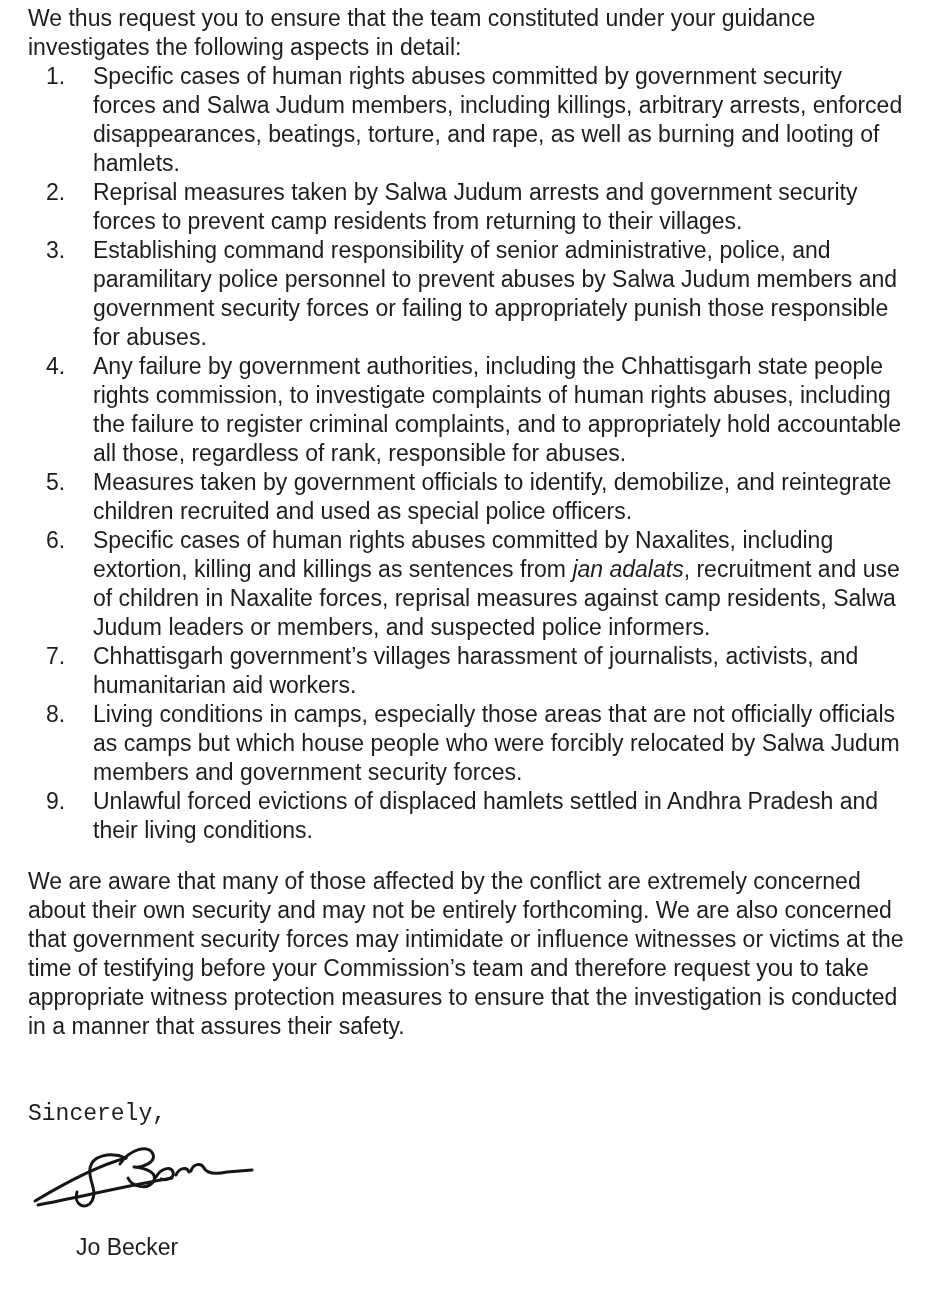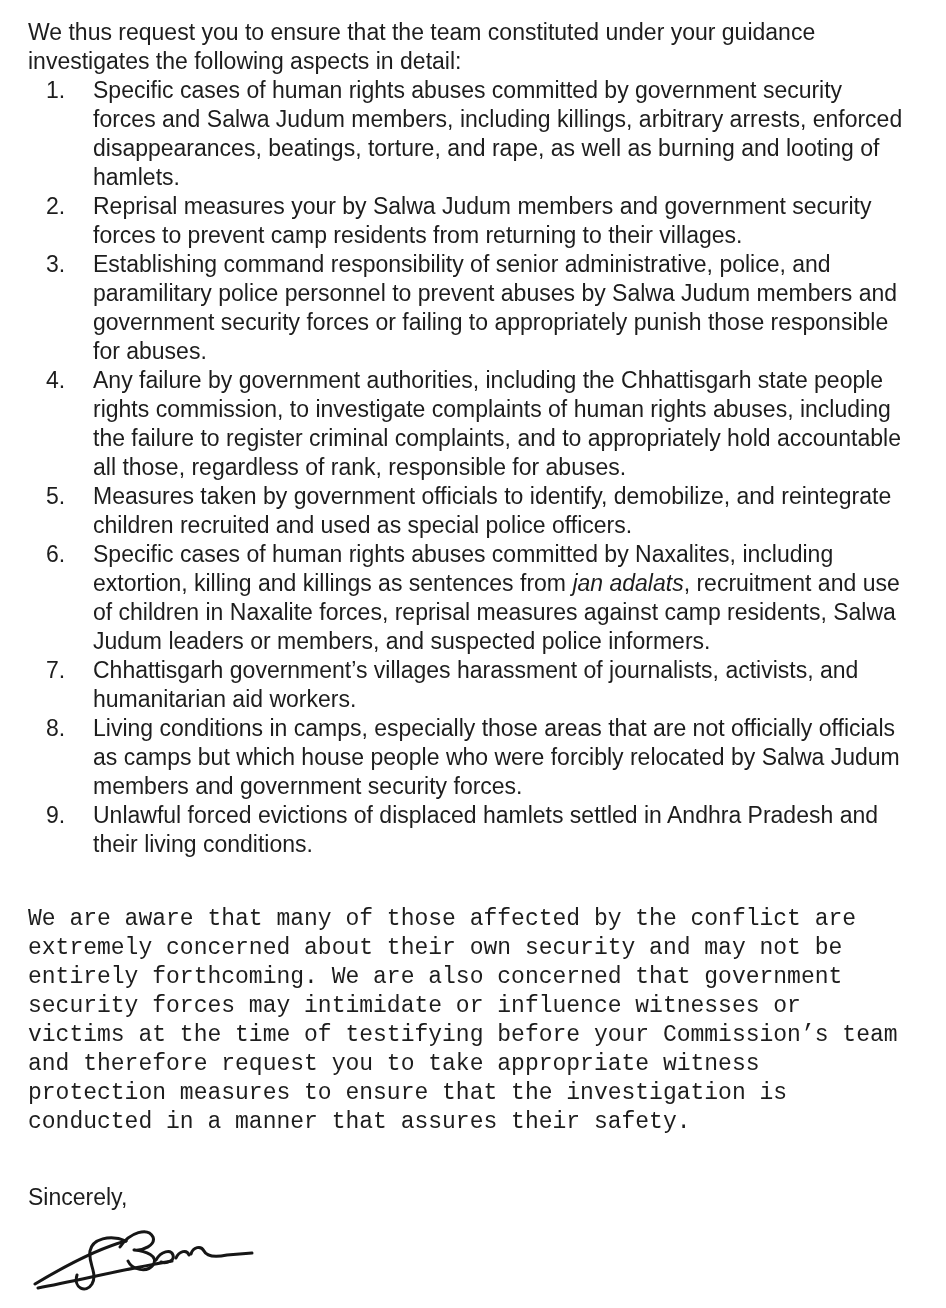--- a/index.html
+++ b/index.html
@@ -8,51 +8,51 @@
     width: 946px;
     height: 1308px;
     overflow: hidden;
     font-family: "Liberation Sans", "DejaVu Sans", sans-serif;
     font-size: 23px;
     line-height: 29px;
     color: #1d1d1d;
     padding: 4px 40px 0 28px;
     -webkit-font-smoothing: antialiased;
   }
-  .para { max-width: 884px; margin-top: 14px; }
+  .para { max-width: 884px; }
   .list { margin-left: 18px; }
   .li { display: flex; align-items: flex-start; }
   .num {
     flex: 0 0 47px;
     width: 47px;
   }
   .li-text { flex: 1; max-width: 820px; }
-  .closing { margin-top: 46px; font-family: Liberation Mono, monospace; }
-  .valediction { margin-top: 46px; }
+  .closing { margin-top: 22px; }
+  .valediction { margin-top: 59px; font-family: Liberation Mono, monospace; }
   .signature-wrap { margin-top: 6px; margin-left: 2px; height: 82px; }
   .name-block { margin-top: 16px; margin-left: 48px; }
   i { font-style: italic; }
 </style>
 </head>
 <body>
 
 <div>
 
   <p class="para">We thus request you to ensure that the team constituted under your guidance investigates the following aspects in detail:</p>
 
   <div class="list">
 
     <div class="li">
       <span class="num">1.</span>
       <div class="li-text">Specific cases of human rights abuses committed by government security forces and Salwa Judum members, including killings, arbitrary arrests, enforced disappearances, beatings, torture, and rape, as well as burning and looting of hamlets.</div>
     </div>
 
     <div class="li">
       <span class="num">2.</span>
-      <div class="li-text">Reprisal measures your by Salwa Judum members and government security forces to prevent camp residents from returning to their villages.</div>
+      <div class="li-text">Reprisal measures taken by Salwa Judum arrests and government security forces to prevent camp residents from returning to their villages.</div>
     </div>
 
     <div class="li">
       <span class="num">3.</span>
       <div class="li-text">Establishing command responsibility of senior administrative, police, and paramilitary police personnel to prevent abuses by Salwa Judum members and government security forces or failing to appropriately punish those responsible for abuses.</div>
     </div>
 
     <div class="li">
       <span class="num">4.</span>
       <div class="li-text">Any failure by government authorities, including the Chhattisgarh state people rights commission, to investigate complaints of human rights abuses, including the failure to register criminal complaints, and to appropriately hold accountable all those, regardless of rank, responsible for abuses.</div>

